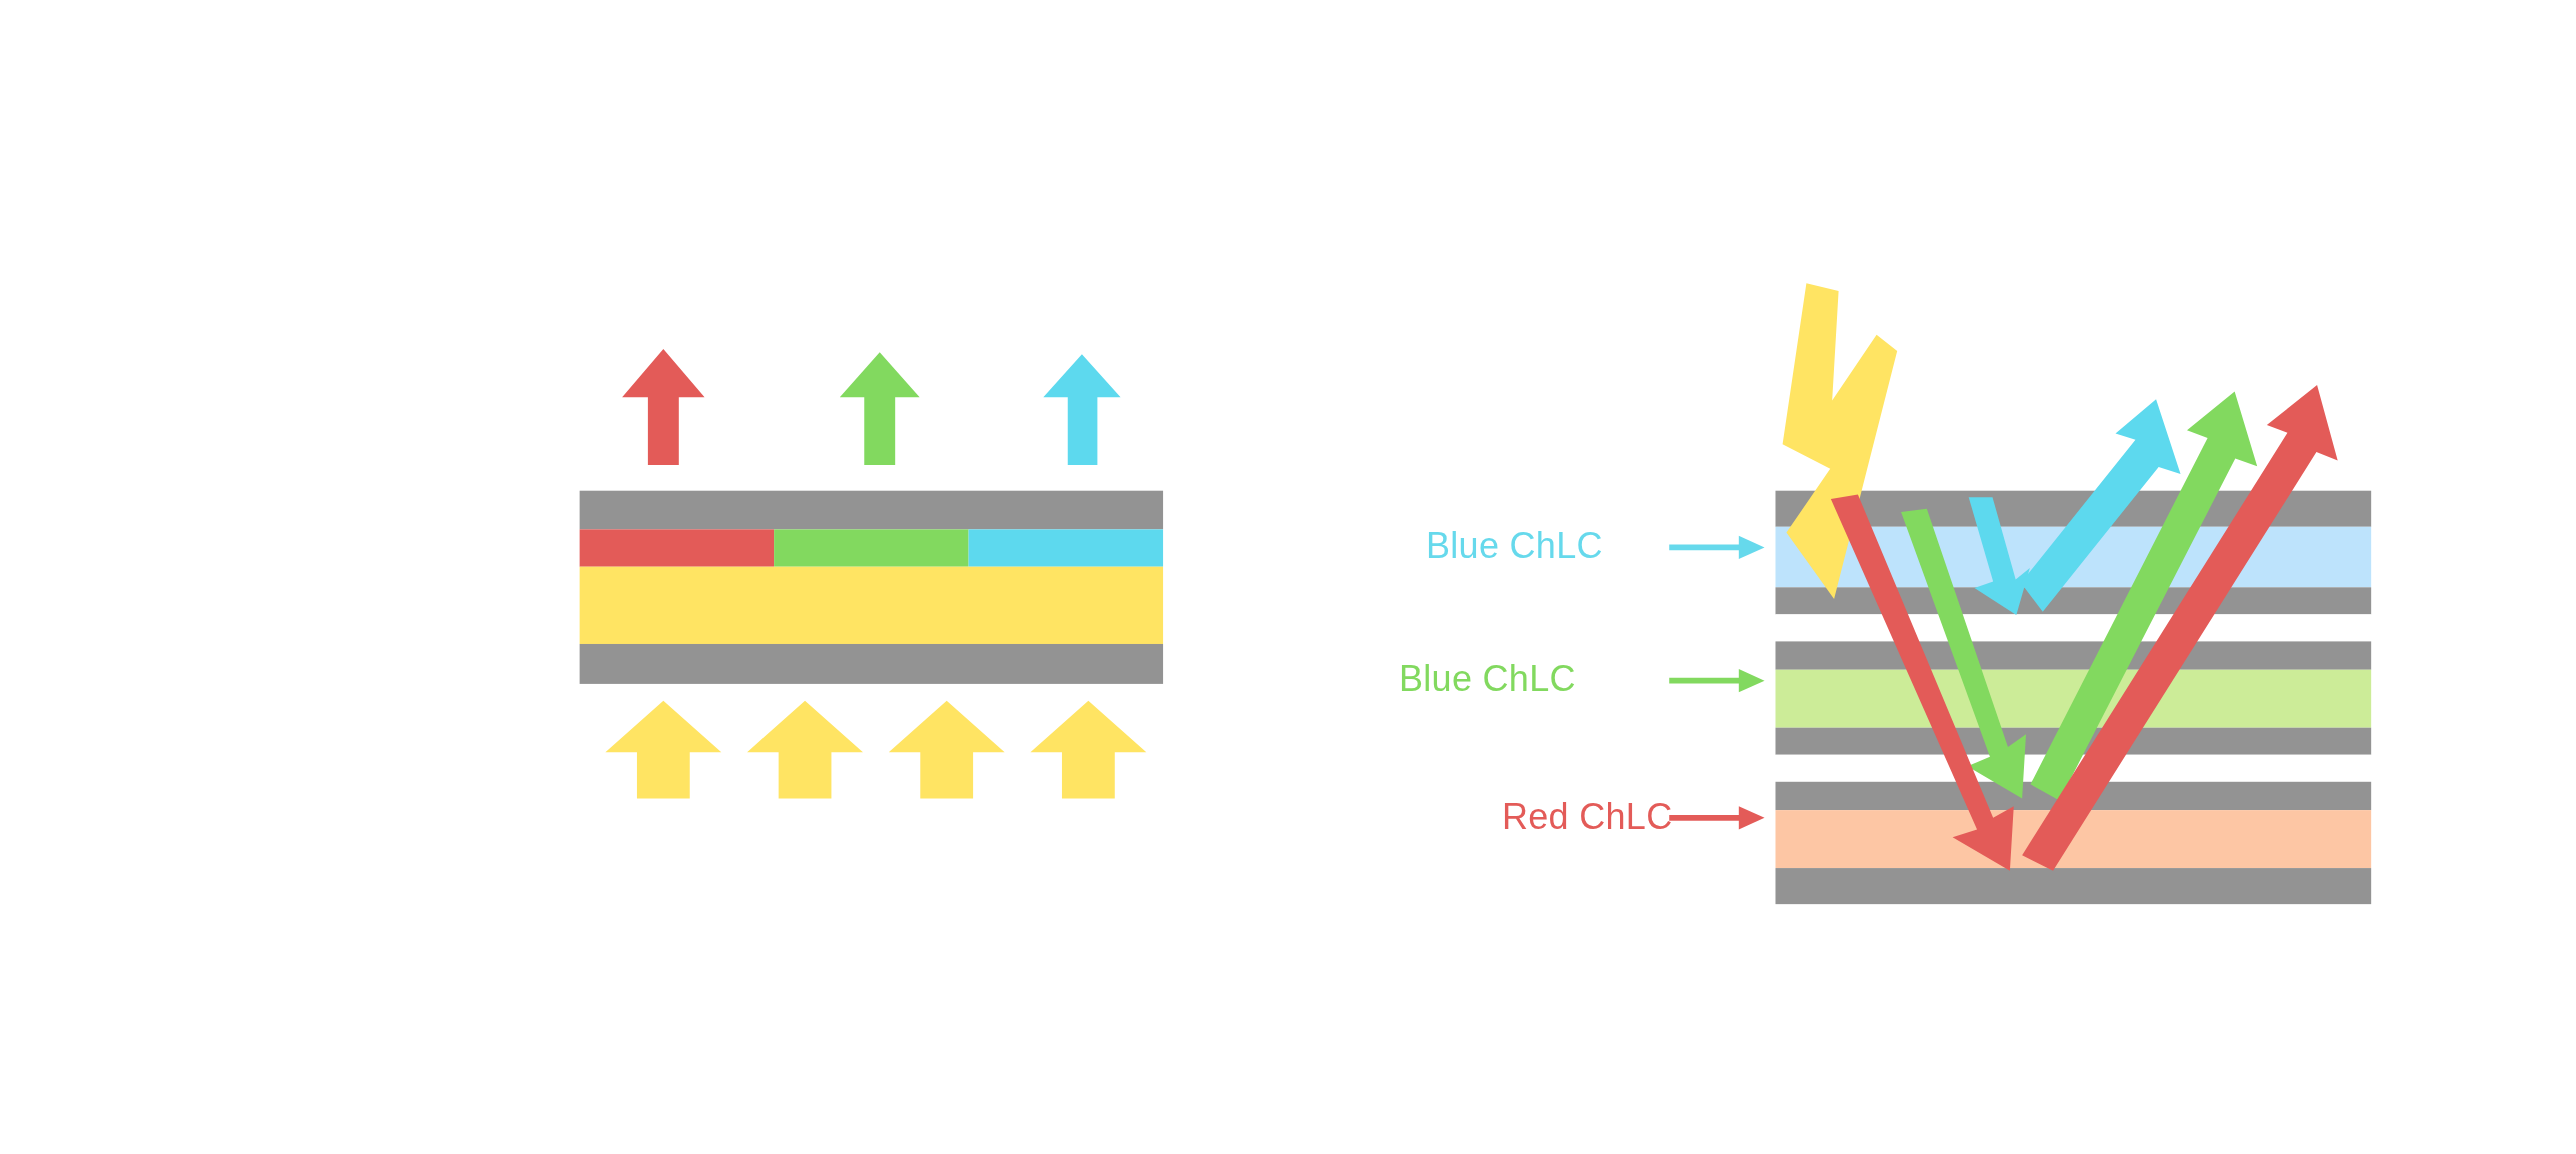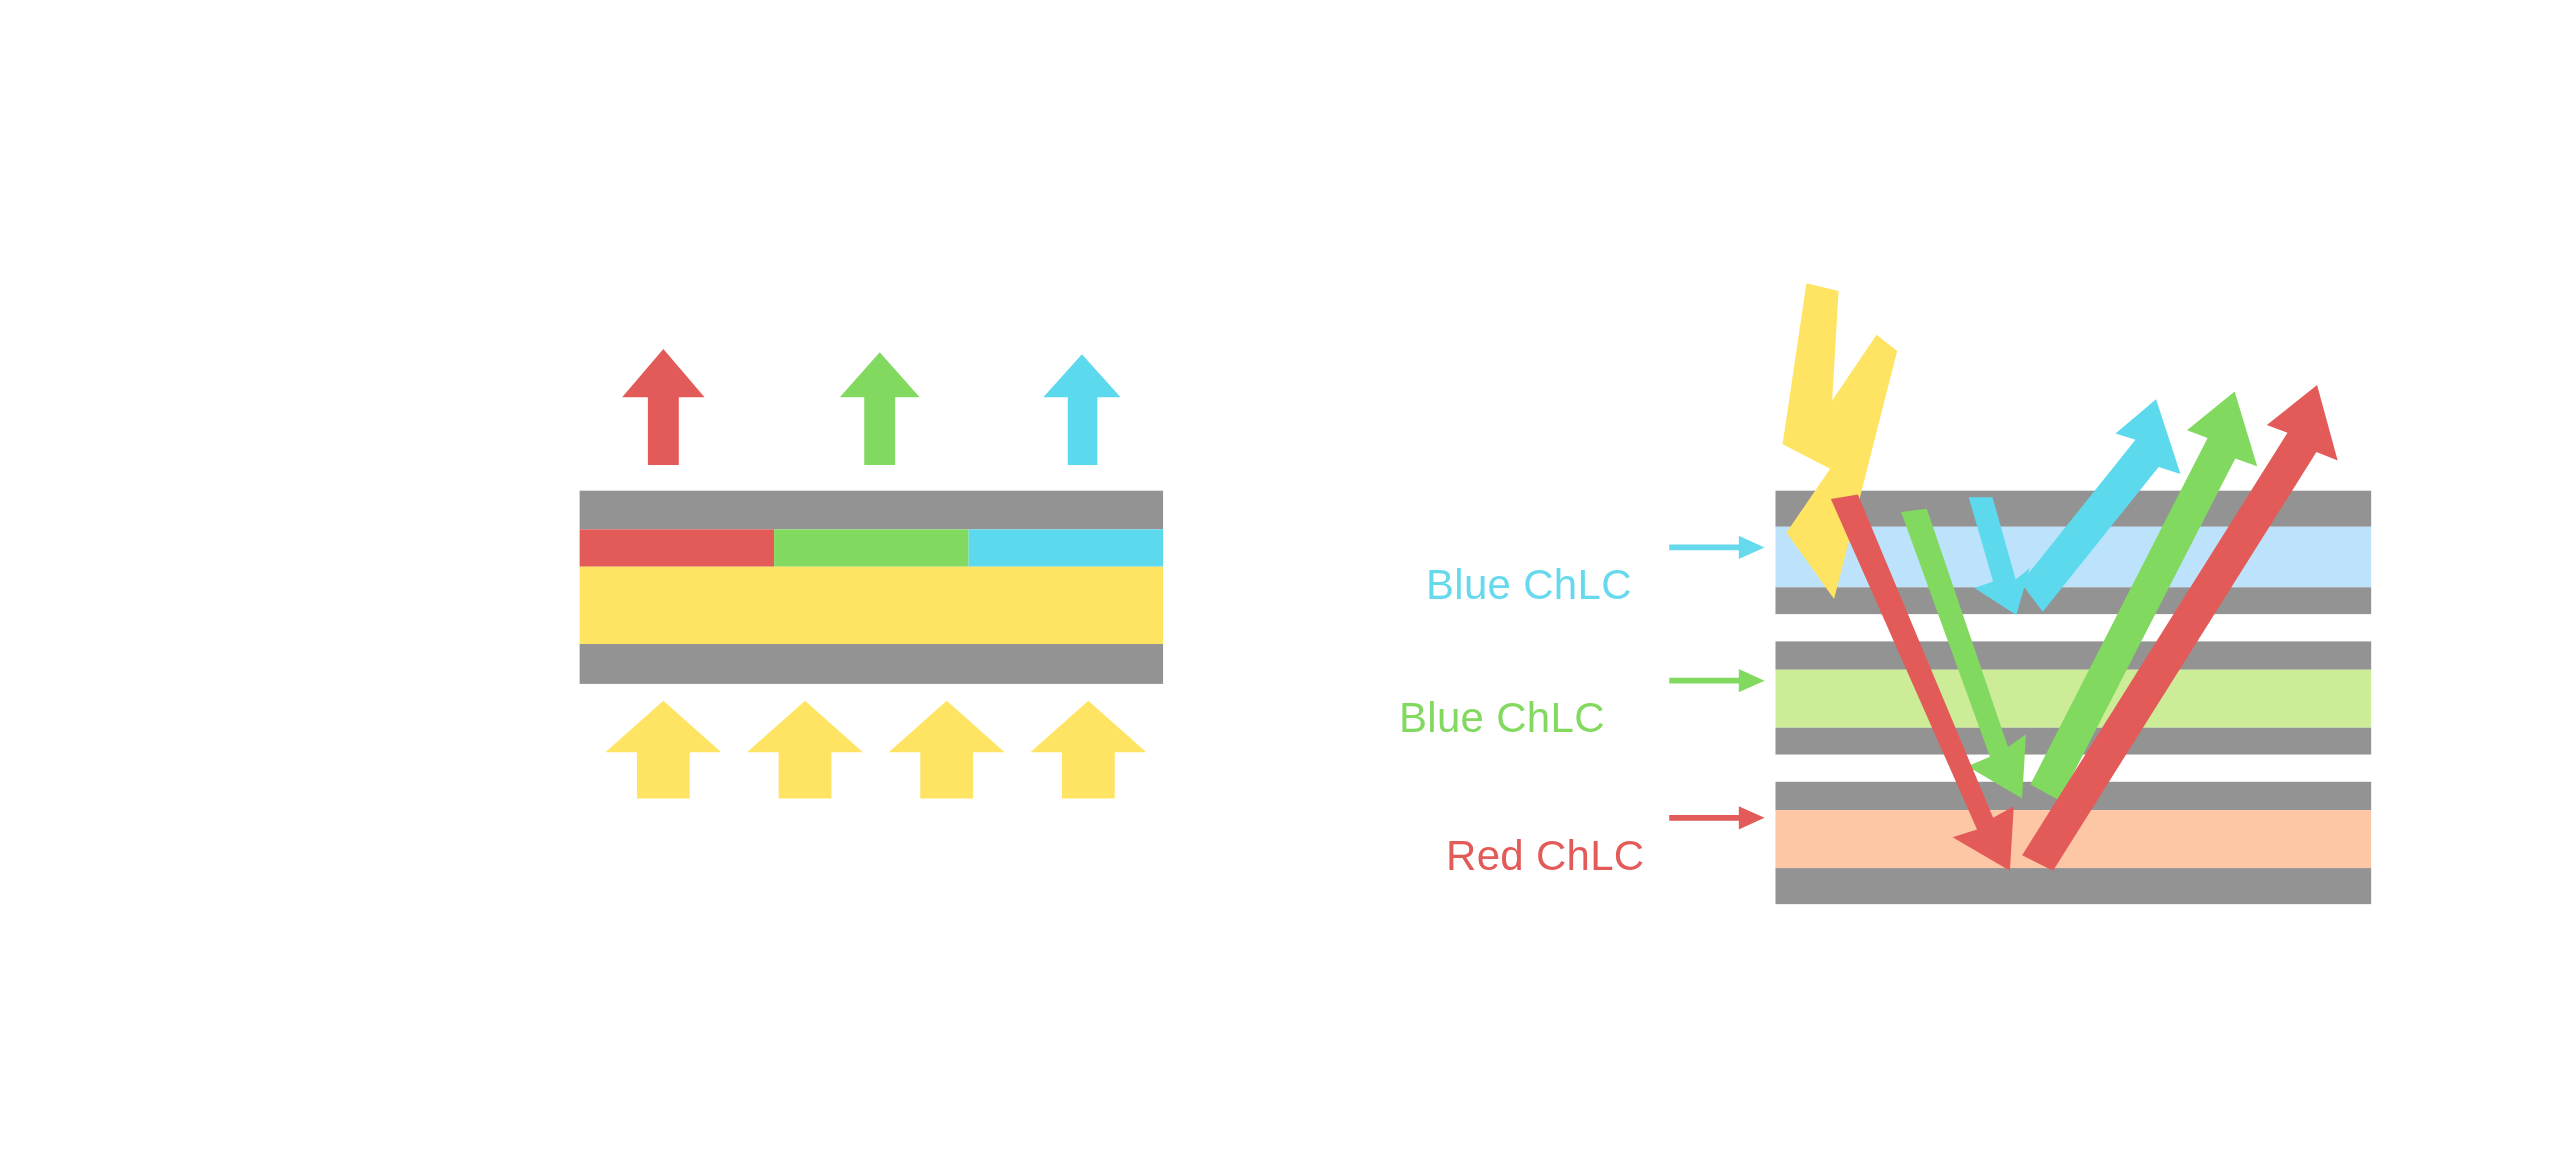--- a/index.html
+++ b/index.html
@@ -25,26 +25,25 @@
   svg.canvas {
     position: absolute;
     left: 0; top: 0;
     width: 2576px;
     height: 1154px;
     display: block;
   }
   .lbl {
     position: absolute;
     font-family: "Liberation Sans", sans-serif;
-    font-size: 42px;
+    font-size: 36px;
     font-weight: 400;
     letter-spacing: 0.3px;
     white-space: nowrap;
     line-height: 1;
-    margin-top: 36px;
   }
   .lbl-blue  { color: #66D9EC; }
   .lbl-green { color: #82D95F; }
   .lbl-red   { color: #E35B58; }
 </style>
 </head>
 <body>
 
 <div id="stage">
 
@@ -136,16 +135,16 @@
           <polygon fill="#E35B58" points="3598,598 3630,715 3597,702 3188,1352 3140,1328 3552,672 3520,660"></polygon>
         </g>
       </g>
     </g>
   </svg>
 
   <div class="lbl lbl-blue" style="left:1426px; top:528px;">Blue ChLC</div>
 
   <div class="lbl lbl-green" style="left:1399px; top:661px;">Blue ChLC</div>
 
-  <div class="lbl lbl-red" style="left:1446px; top:799px;text-align:center;">Red ChLC</div>
+  <div class="lbl lbl-red" style="left:1502px; top:799px;text-align:center;">Red ChLC</div>
 
 </div>
 
 
 </body></html>

